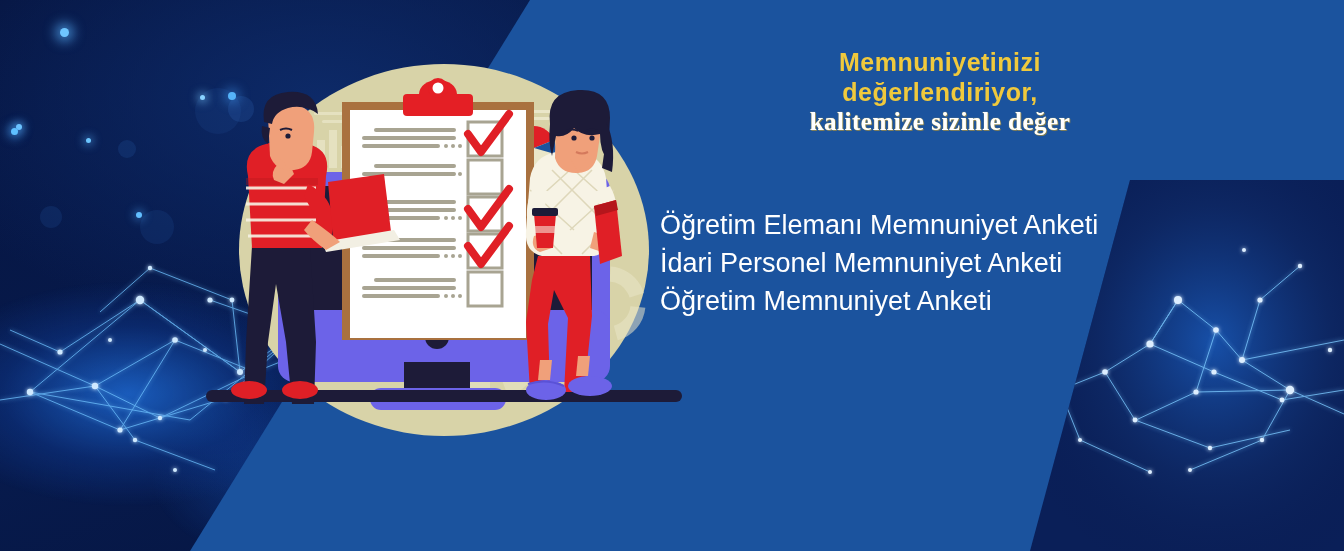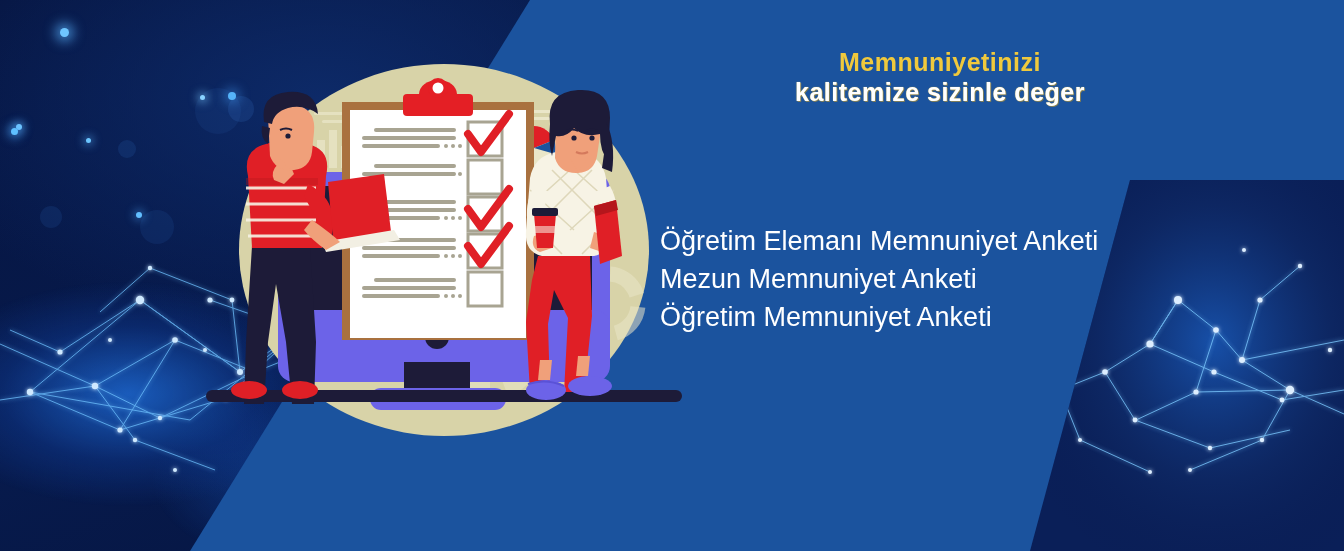--- a/index.html
+++ b/index.html
@@ -52,24 +52,25 @@
     text-align:center; line-height:1.18;
   }
   .headline .hl {
     display:block;
     font-size:25px; font-weight:bold; letter-spacing:.5px;
   }
   .headline .hl.y { color:#f0c93c; }
   .headline .hl.w {
     color:#ffffff;
     text-shadow: 0 0 1px #e8c44a, 1px 1px 0 rgba(190,150,40,.55);
+    font-family: Liberation Serif, serif;
   }
 
   .survey-list {
-    position:absolute; left:660px; top:222px; width:640px;
+    position:absolute; left:660px; top:206px; width:640px;
   }
   .survey-list .item {
     color:#ffffff;
     font-size:27px;
     line-height:38px;
     white-space:nowrap;
     font-weight:400;
   }
 </style>
 </head>
@@ -378,22 +379,23 @@
         <path d="M348 98 l8 14 10 -14 z" fill="#f0a07a"></path>
 
         <path d="M318 300 h12 l-2 20 h-12 z" fill="#f0a07a"></path>
         <path d="M356 296 h12 l-2 20 h-12 z" fill="#f0a07a"></path>
       </g>
     </svg>
   </div>
 
   <div class="headline">
     <span class="hl y">Memnuniyetinizi</span>
+    <span class="hl y">değerlendiriyor,</span>
     <span class="hl w">kalitemize sizinle değer</span>
   </div>
 
   <div class="survey-list">
     <div class="item">Öğretim Elemanı Memnuniyet Anketi</div>
-    <div class="item">Mezun Memnuniyet Anketi</div>
+    <div class="item">İdari Personel Memnuniyet Anketi</div>
     <div class="item">Öğretim Memnuniyet Anketi</div>
   </div>
 
 </div>
 
 </body></html>

